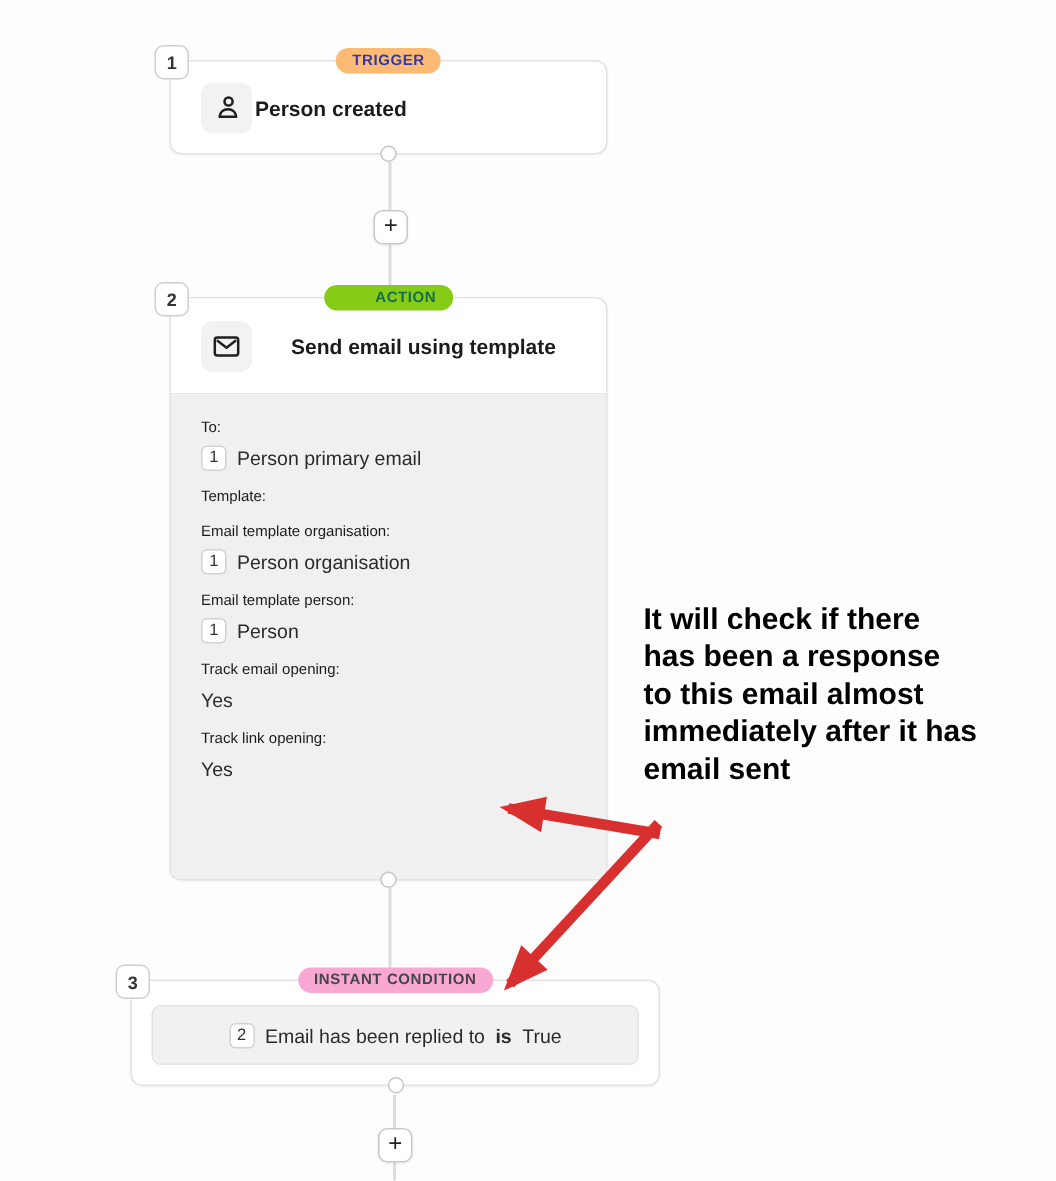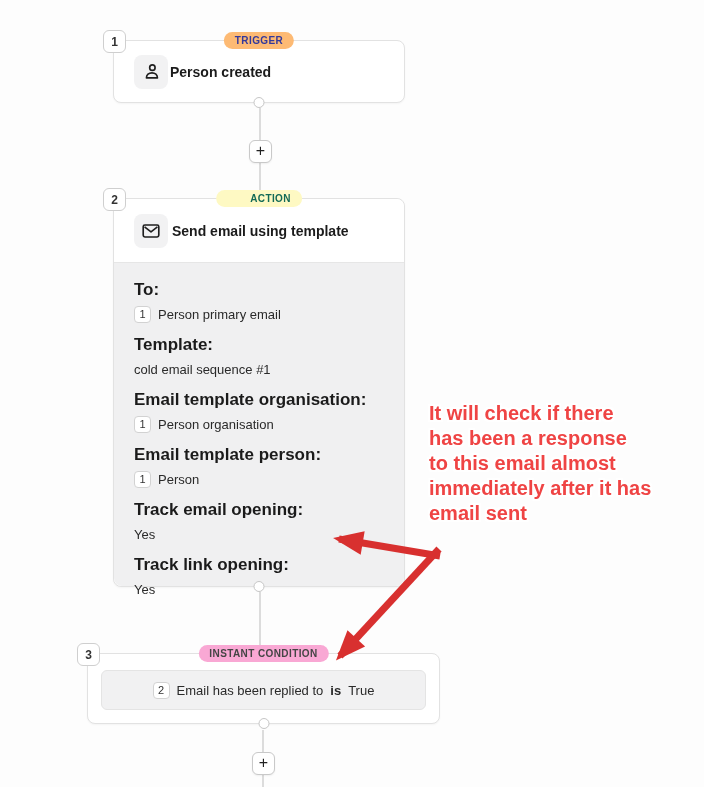--- a/index.html
+++ b/index.html
@@ -36,54 +36,54 @@
     top: -9px; left: 50%;
     transform: translateX(-50%);
     padding: 3px 11px;
     border-radius: 999px;
     font-size: 10px; font-weight: 700;
     letter-spacing: 0.4px;
     white-space: nowrap;
     z-index: 3;
   }
   .pill-trigger { background: #fdba74; color: #34399b; }
-  .pill-action  { background: #fef9c3; color: #136a56; padding-left: 34px; }
+  .pill-action  { background: #84cc16; color: #136a56; padding-left: 34px; }
   .pill-instant { background: #f9a8d4; color: #454545; }
 
   .card-header {
     display: flex; align-items: center; gap: 2px;
     padding-left: 20px; height: 100%;
   }
   .icon-box {
     width: 34px; height: 34px;
     background: #f2f2f3;
     border-radius: 8px;
     display: flex; align-items: center; justify-content: center;
     flex: 0 0 auto;
   }
   .card-title { font-size: 14px; font-weight: 700; color: #1b1b1b; }
 
   
   .node2-header {
     height: 64px;
-    display: flex; align-items: center; gap: 4px;
+    display: flex; align-items: center; gap: 26px;
     padding-left: 20px;
     background: #ffffff;
     border-bottom: 1px solid #e6e6e6;
     border-radius: 8px 8px 0 0;
     text-align: right;
   }
   .node2-body {
     position: absolute; top: 64px; bottom: 0; left: 0; right: 0;
     background: #f0f0f1;
     border-radius: 0 0 8px 8px;
     padding: 17px 20px;
   }
   .field { margin-bottom: 12px; }
-  .field-label { font-size: 17px; font-weight: 700; color: #1b1b1b; margin-bottom: 6px; }
+  .field-label { font-size: 10px; font-weight: 400; color: #1b1b1b; margin-bottom: 6px; }
   .field-value { display: flex; align-items: center; gap: 7px; font-size: 13px; color: #2a2a2a; line-height: 17px; }
   .chip {
     display: inline-flex; align-items: center; justify-content: center;
     min-width: 17px; height: 17px; padding: 0 3px;
     background: #ffffff;
     border: 1px solid #d2d2d2;
     border-radius: 4px;
     font-size: 11px; color: #333;
     flex: 0 0 auto;
   }
@@ -125,21 +125,21 @@
     line-height: 1;
     padding-bottom: 1px;
   }
 
   
   .annotation {
     position: absolute;
     left: 429px; top: 401px;
     font-size: 20px; font-weight: 700;
     line-height: 25px;
-    color: #ef4444;
+    color: #000000;
     white-space: nowrap;
     text-shadow:
       -2px -2px 0 #fff, 2px -2px 0 #fff, -2px 2px 0 #fff, 2px 2px 0 #fff,
       -2px 0 0 #fff, 2px 0 0 #fff, 0 -2px 0 #fff, 0 2px 0 #fff;
     z-index: 5;
   }
   .arrow-layer {
     position: absolute; inset: 0;
     pointer-events: none;
     z-index: 4;
@@ -186,23 +186,20 @@
     <div class="node2-body">
       <div class="field">
         <div class="field-label">To:</div>
         <div class="field-value">
           <span class="chip">1</span>
           <span>Person primary email</span>
         </div>
       </div>
       <div class="field">
         <div class="field-label">Template:</div>
-        <div class="field-value">
-          <span>cold email sequence #1</span>
-        </div>
       </div>
       <div class="field">
         <div class="field-label">Email template organisation:</div>
         <div class="field-value">
           <span class="chip">1</span>
           <span>Person organisation</span>
         </div>
       </div>
       <div class="field">
         <div class="field-label">Email template person:</div>

